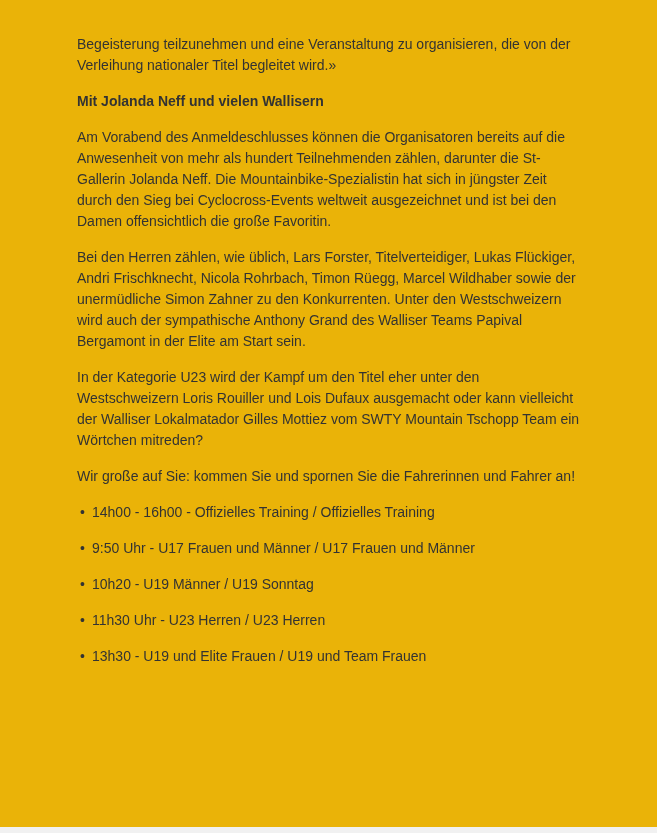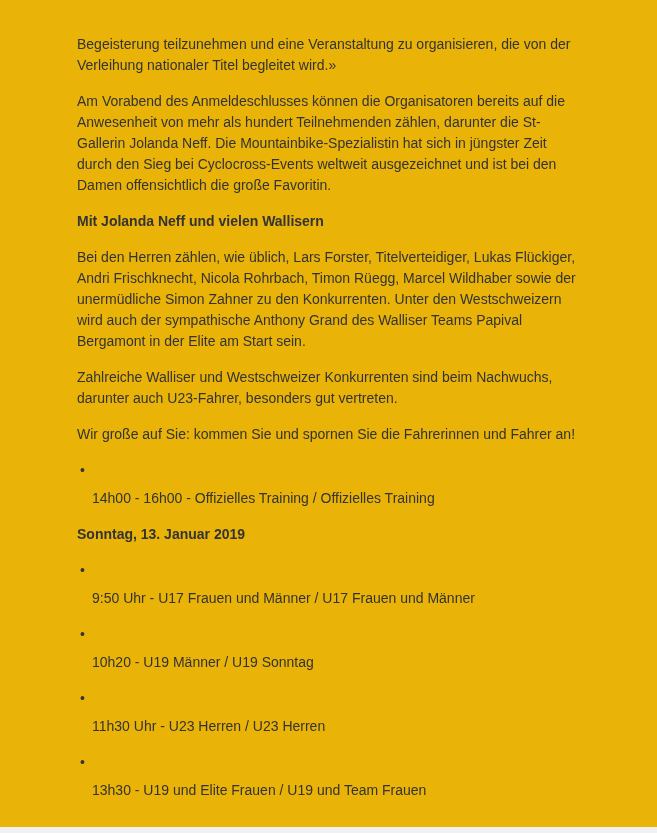--- a/index.html
+++ b/index.html
@@ -35,58 +35,56 @@
     align-items: flex-start;
   }
   .bullet-marker {
     flex: 0 0 15px;
     width: 15px;
     padding-left: 3px;
     box-sizing: border-box;
   }
   .bullet-text {
     flex: 1 1 auto;
-    margin-top: 28px;
   }
   .bottom-bar {
     position: absolute;
     left: 0;
     right: 0;
     bottom: 0;
     height: 6px;
     background: #f1f1f1;
   }
 </style>
 </head>
 <body>
 
 <div class="page">
   <div class="content">
 
     <p class="para">Begeisterung teilzunehmen und eine Veranstaltung zu organisieren, die von der Verleihung nationaler Titel begleitet wird.»</p>
 
+    <p class="para heading">Mit Jolanda Neff und vielen Wallisern</p>
+
     <p class="para">Am Vorabend des Anmeldeschlusses können die Organisatoren bereits auf die Anwesenheit von mehr als hundert Teilnehmenden zählen, darunter die St-Gallerin Jolanda Neff. Die Mountainbike-Spezialistin hat sich in jüngster Zeit durch den Sieg bei Cyclocross-Events weltweit ausgezeichnet und ist bei den Damen offensichtlich die große Favoritin.</p>
-
-    <p class="para heading">Mit Jolanda Neff und vielen Wallisern</p>
 
     <p class="para">Bei den Herren zählen, wie üblich, Lars Forster, Titelverteidiger, Lukas Flückiger, Andri Frischknecht, Nicola Rohrbach, Timon Rüegg, Marcel Wildhaber sowie der unermüdliche Simon Zahner zu den Konkurrenten. Unter den Westschweizern wird auch der sympathische Anthony Grand des Walliser Teams Papival Bergamont in der Elite am Start sein.</p>
 
+    <p class="para">In der Kategorie U23 wird der Kampf um den Titel eher unter den Westschweizern Loris Rouiller und Lois Dufaux ausgemacht oder kann vielleicht der Walliser Lokalmatador Gilles Mottiez vom SWTY Mountain Tschopp Team ein Wörtchen mitreden?</p>
 
-    <p class="para">Zahlreiche Walliser und Westschweizer Konkurrenten sind beim Nachwuchs, darunter auch U23-Fahrer, besonders gut vertreten.</p>
 
     <p class="para">Wir große auf Sie: kommen Sie und spornen Sie die Fahrerinnen und Fahrer an!</p>
 
 
 
     <div class="para bullet-row">
       <span class="bullet-marker">•</span>
       <span class="bullet-text">14h00 - 16h00 - Offizielles Training / Offizielles Training</span>
     </div>
 
-    <p class="para heading">Sonntag, 13. Januar 2019</p>
 
     <div class="para bullet-row">
       <span class="bullet-marker">•</span>
       <span class="bullet-text">9:50 Uhr - U17 Frauen und Männer / U17 Frauen und Männer</span>
     </div>
 
     <div class="para bullet-row">
       <span class="bullet-marker">•</span>
       <span class="bullet-text">10h20 - U19 Männer / U19 Sonntag</span>
     </div>

